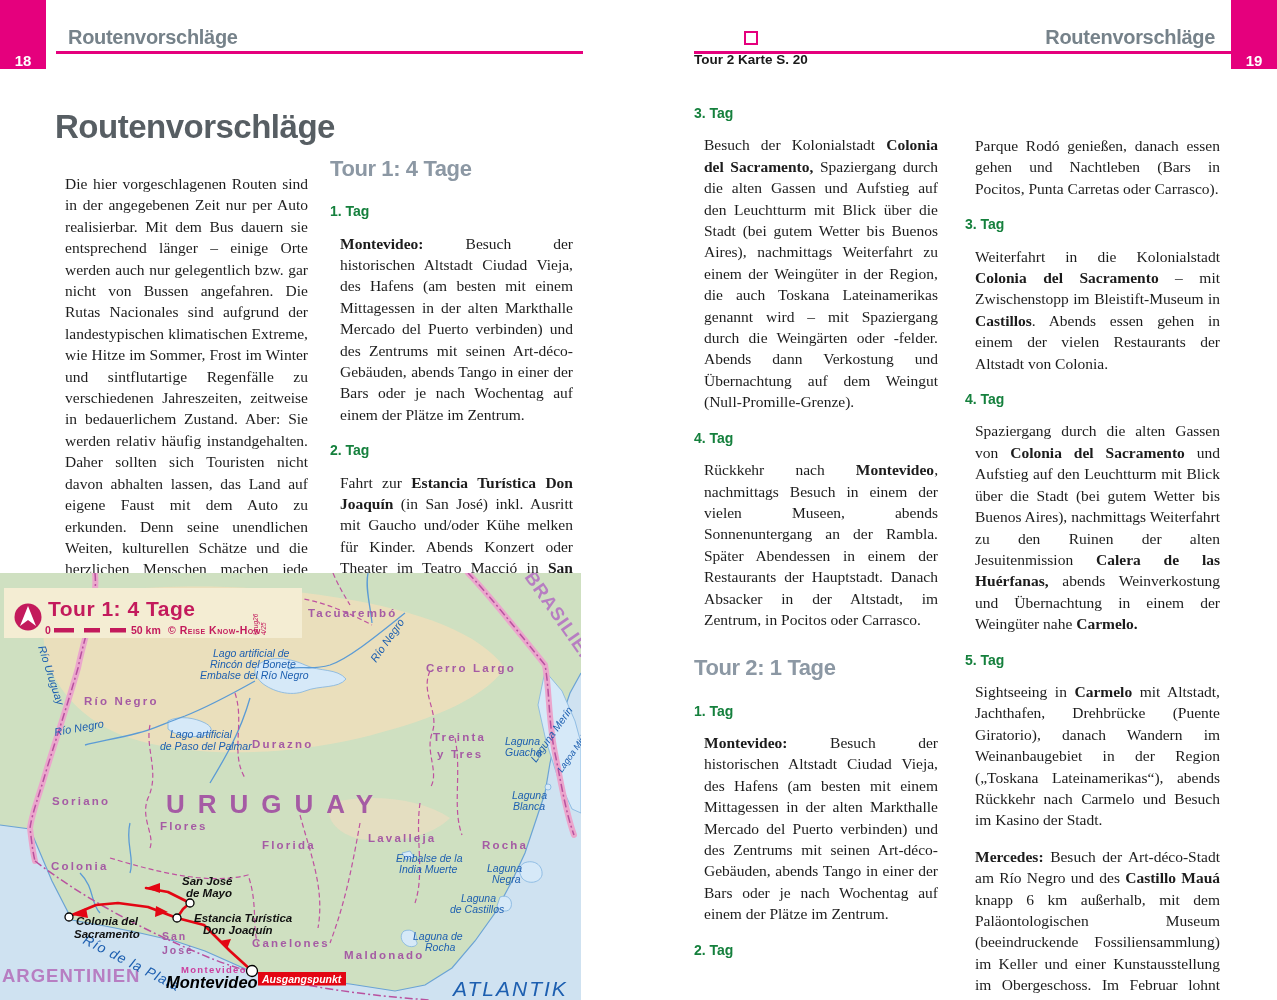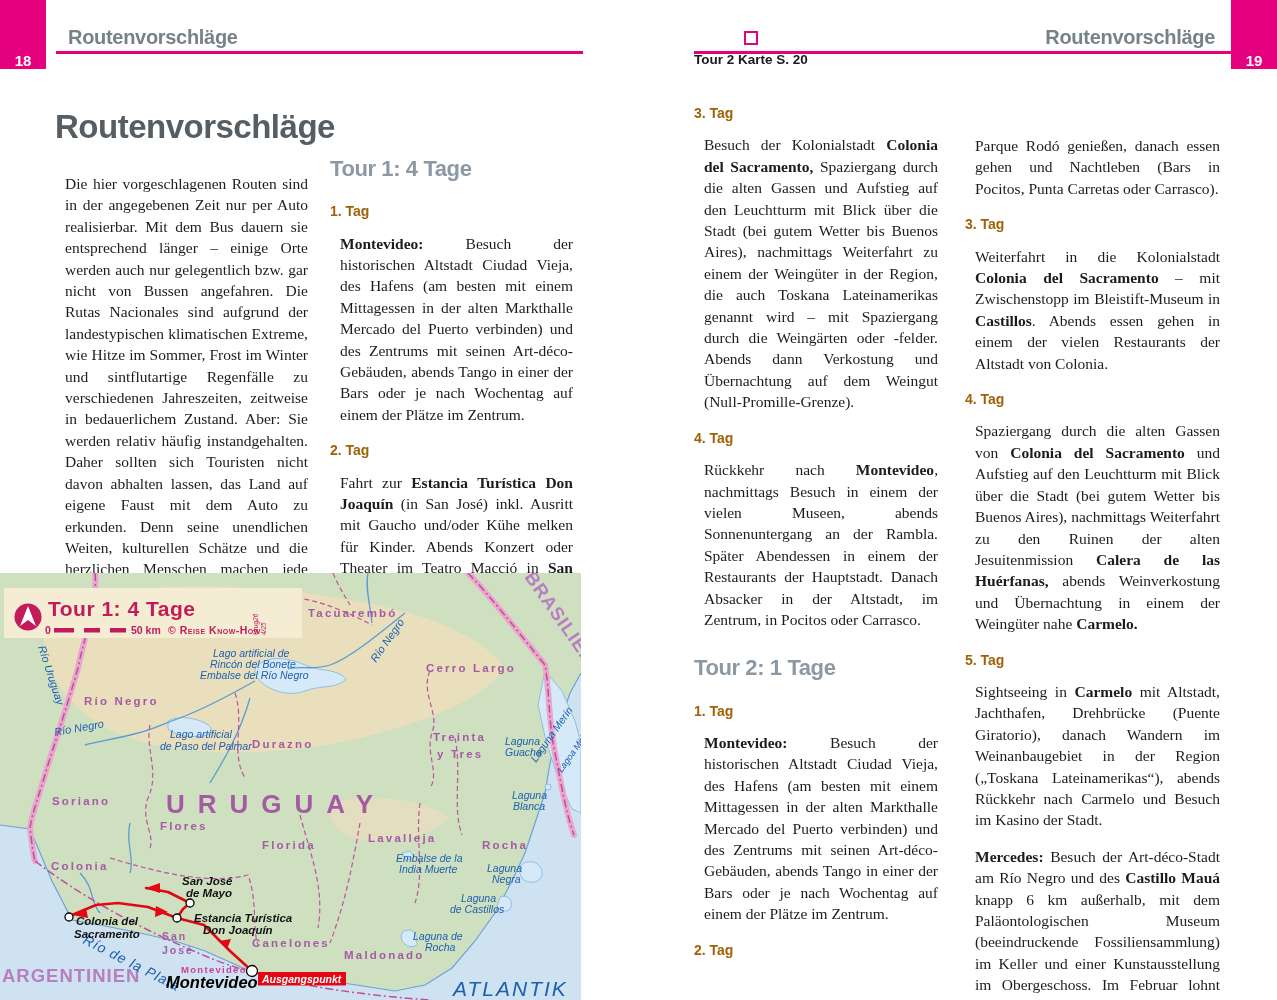--- a/index.html
+++ b/index.html
@@ -29,21 +29,21 @@
     font-weight:bold;font-size:33px;color:#575e63;letter-spacing:-0.5px;
   }
   .col{position:absolute;font-size:15.5px;line-height:21.4px;text-align:justify;hyphens:auto;}
   .col p{margin:10px;}
   .tour-heading{
     font-family:"Liberation Sans", sans-serif;font-weight:bold;color:#8c98a4;
     font-size:22px;letter-spacing:-0.4px;margin:0 0 20px 0;text-align:left;line-height:1.1;
   }
   .tour-heading.mt{margin-top:26px;}
   .tag-label{
-    font-family:"Liberation Sans", sans-serif;font-weight:bold;color:#a16207;
+    font-family:"Liberation Sans", sans-serif;font-weight:bold;color:#15803d;
     font-size:14px;margin:0 0 2px 0;text-align:left;
   }
   .day + .day{margin-top:15px;}
   .day-text b{font-weight:bold;}
   
   #map-wrap{position:absolute;left:0;top:573px;width:581px;height:427px;}
   svg text{font-family:"Liberation Sans", sans-serif;}
   .lbl-dept{fill:#a55ba4;font-size:11.5px;font-weight:bold;letter-spacing:2.2px;}
   .lbl-dept2{fill:#a55ba4;font-size:10.5px;font-weight:bold;letter-spacing:2px;}
   .lbl-big{fill:#a55ba4;font-size:26px;font-weight:bold;letter-spacing:13px;}

